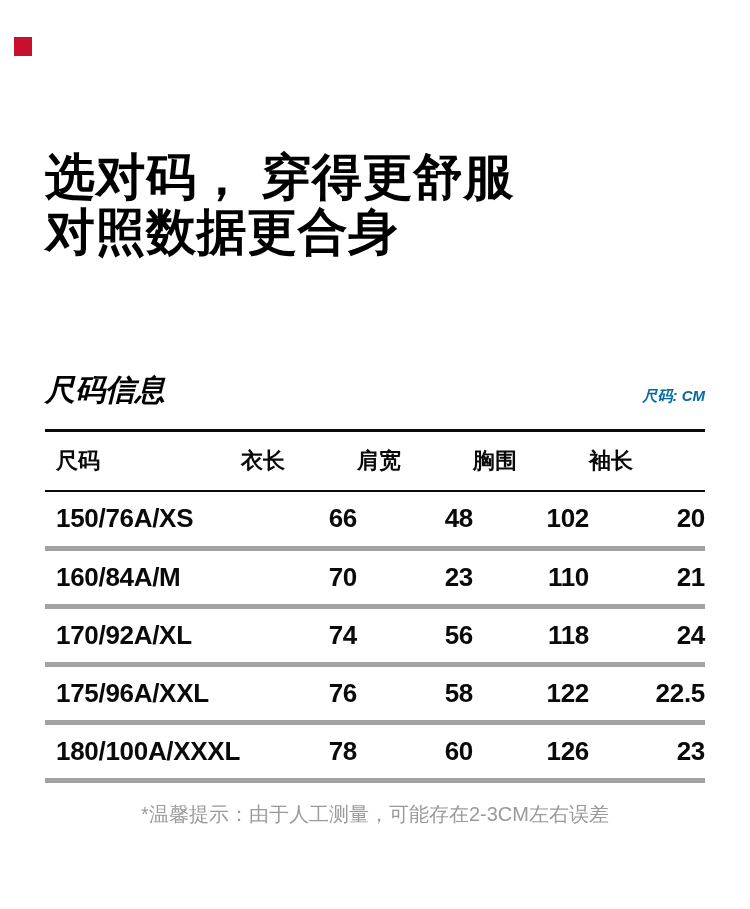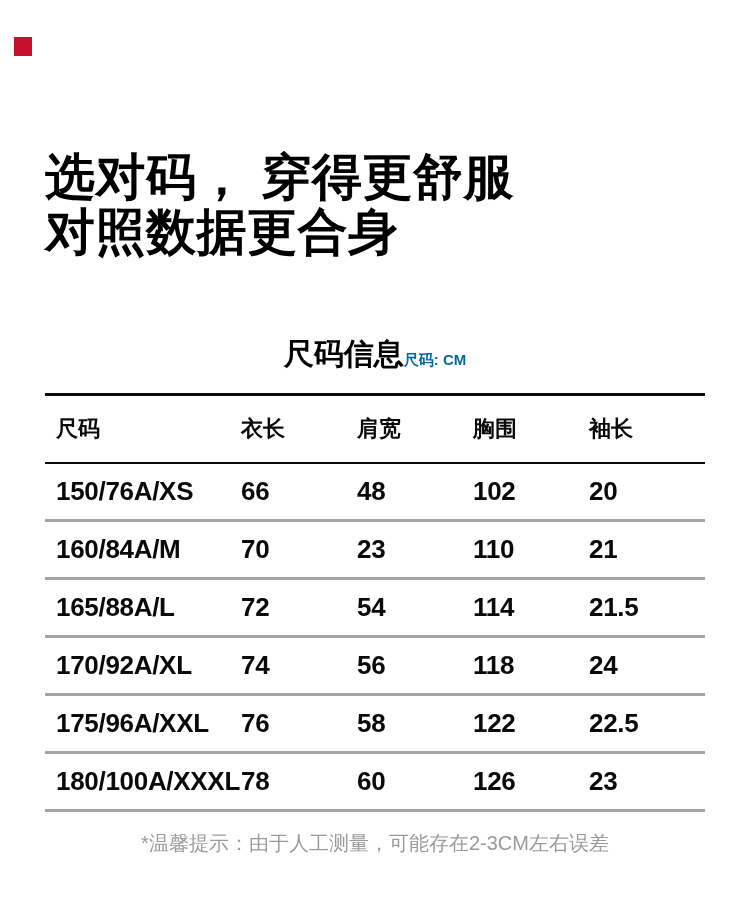--- a/index.html
+++ b/index.html
@@ -24,24 +24,25 @@
   h1.hero {
     margin: 0;
     font-size: 50px;
     line-height: 55px;
     font-weight: 700;
     color: #000000;
     letter-spacing: 0.5px;
   }
   .hero-line { display: block; }
   .section-head {
-    margin-top: 76px;
+    margin-top: 112px;
     display: flex;
-    justify-content: center;
+    justify-content: space-between;
     align-items: flex-end;
+    font-style: italic;
   }
   h2.section-title {
     margin: 0;
     font-size: 30px;
     line-height: 36px;
     font-weight: 700;
     color: #000000;
   }
   .unit-label {
     font-size: 15px;
@@ -52,36 +53,36 @@
   }
   table.size-table {
     margin-top: 21px;
     width: 100%;
     border-collapse: collapse;
     table-layout: fixed;
     border-top: 3px solid #0a0a0a;
   }
   col.c1 { width: 196px; }
   col.c2, col.c3, col.c4, col.c5 { width: 116px; }
-  thead tr { height: 68px; }
+  thead tr { height: 60px; }
   thead { border-bottom: 2px solid #0a0a0a; }
   th {
     font-size: 22px;
     font-weight: 700;
     text-align: left;
     padding: 0;
     color: #0a0a0a;
     white-space: nowrap;
   }
   th.col-size, td.col-size { text-align: left; padding-left: 11px; }
-  tbody tr { height: 58px; border-bottom: 3px solid #a3a3a3; }
+  tbody tr { height: 58px; border-bottom: 5px solid #a3a3a3; }
   td {
     font-size: 26px;
     font-weight: 600;
-    text-align: left;
+    text-align: right;
     padding: 0;
     color: #0a0a0a;
     white-space: nowrap;
     letter-spacing: -0.3px;
   }
   .note {
     margin: 22px 0 0 0;
     text-align: center;
     font-size: 20px;
     line-height: 19px;
@@ -132,27 +133,20 @@
         <td>20</td>
       </tr>
       <tr>
         <td class="col-size">160/84A/M</td>
         <td>70</td>
         <td>23</td>
         <td>110</td>
         <td>21</td>
       </tr>
       <tr>
-        <td class="col-size">165/88A/L</td>
-        <td>72</td>
-        <td>54</td>
-        <td>114</td>
-        <td>21.5</td>
-      </tr>
-      <tr>
         <td class="col-size">170/92A/XL</td>
         <td>74</td>
         <td>56</td>
         <td>118</td>
         <td>24</td>
       </tr>
       <tr>
         <td class="col-size">175/96A/XXL</td>
         <td>76</td>
         <td>58</td>

